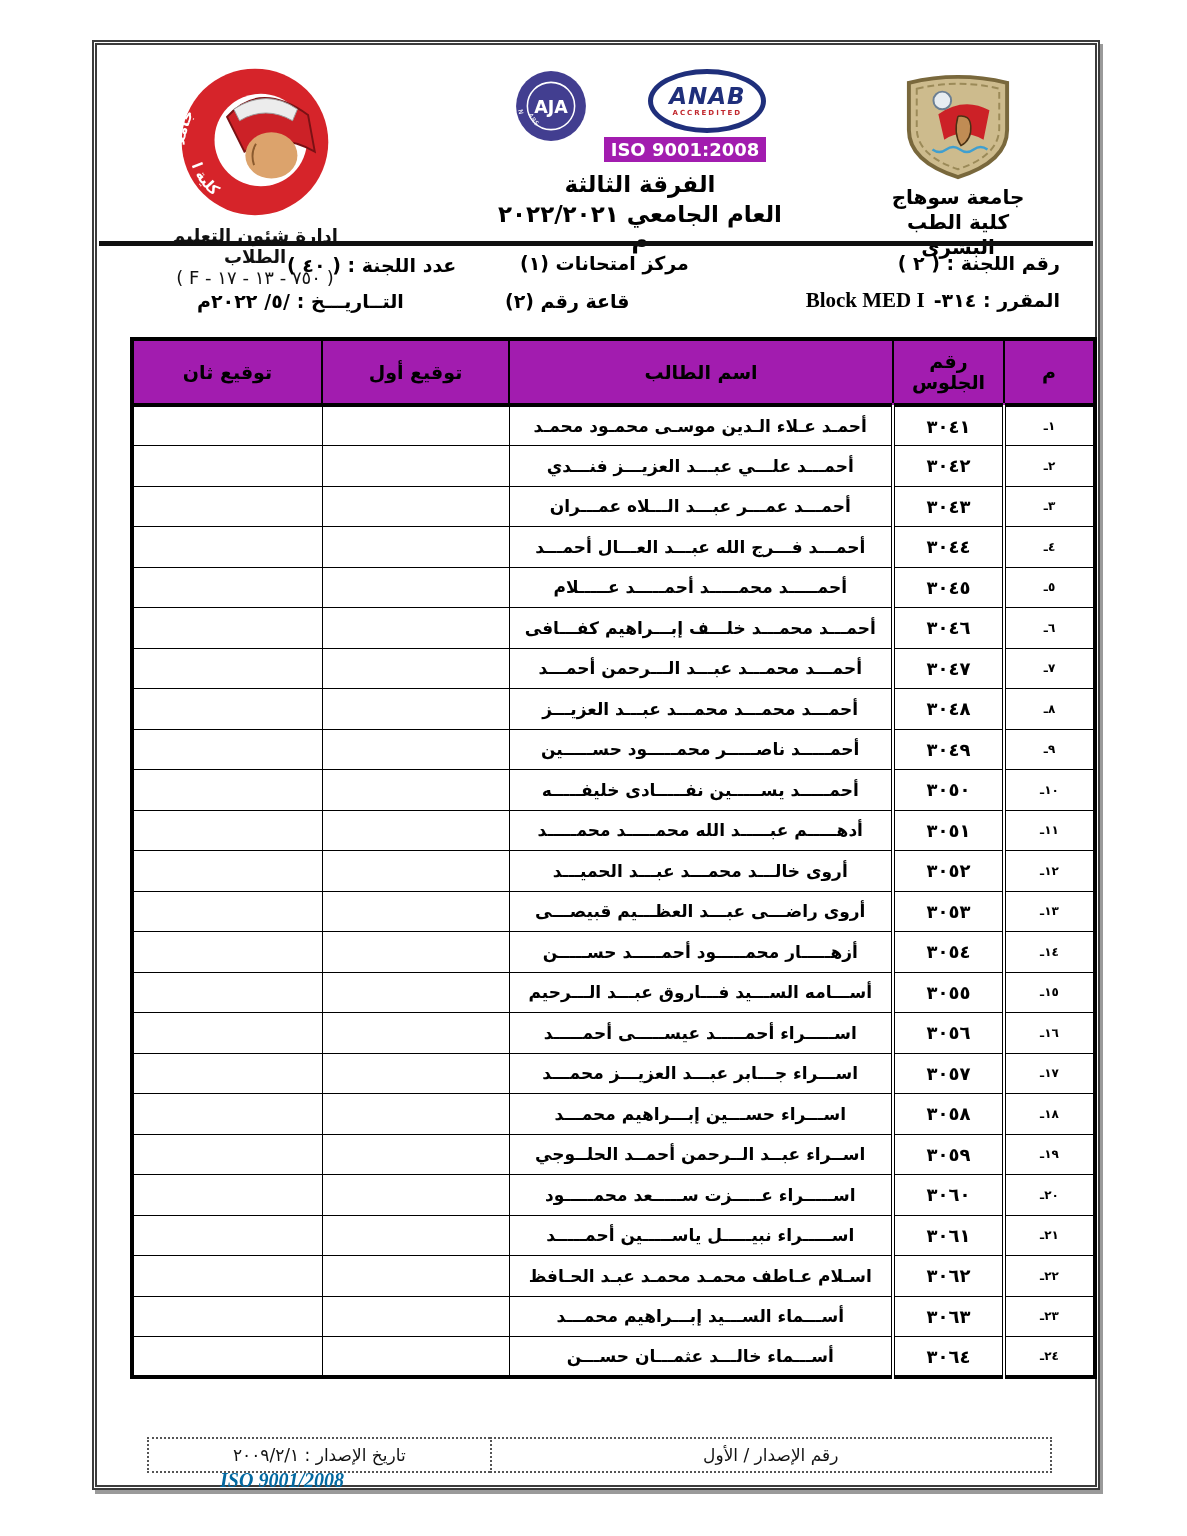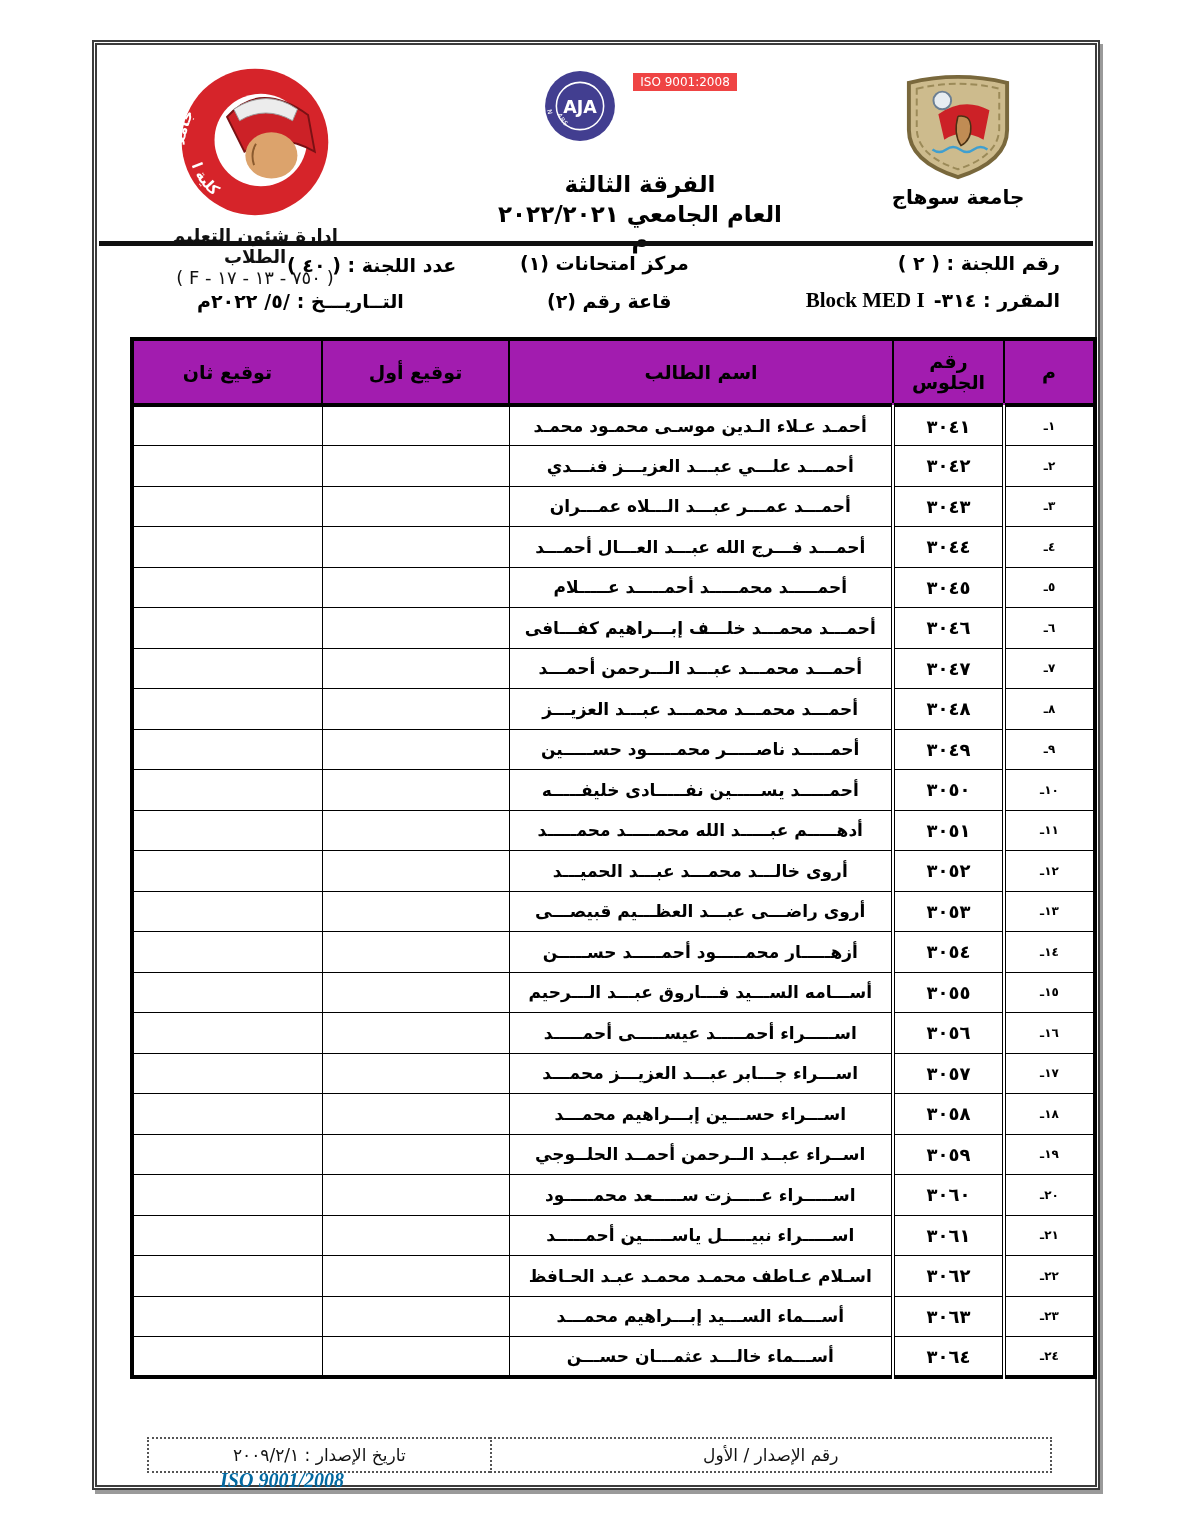--- a/index.html
+++ b/index.html
@@ -15,38 +15,38 @@
   .logo-left { position:absolute; top:14px; left:48px; width:220px; text-align:center; direction:rtl; }
   .dept-line { font-size:18px; font-weight:bold; color:#111; margin-top:0px; }
   .form-code { font-size:18px; font-weight:normal; color:#111; direction:ltr; }
 
   .center-block { position:absolute; top:24px; left:390px; width:306px; text-align:center; }
   .cert-logos { display:flex; justify-content:center; align-items:flex-start; gap:16px; height:100px; }
   .anab-oval { width:108px; height:54px; border:5px solid #1f2f7b; border-radius:50%;
                display:flex; flex-direction:column; align-items:center; justify-content:center; background:#fff; }
   .anab-word { font-style:italic; font-weight:bold; font-size:23px; color:#1f2f7b; line-height:1; letter-spacing:1px; }
   .anab-acc  { font-size:7px; font-weight:bold; color:#c1272d; letter-spacing:2px; margin-top:1px; }
-  .anab-iso  { margin:4px auto 0; background:#ef4444; color:#fff; font-weight:normal; font-size:12px;
+  .anab-iso  { margin:4px auto 0; background:#a21caf; color:#fff; font-weight:bold; font-size:18px;
                padding:2px 7px; display:inline-block; }
   .grade-title { font-size:23px; font-weight:bold; color:#000000; margin-top:2px; }
   .year-line   { font-size:23px; font-weight:bold; color:#000; margin-top:4px; }
 
   .logo-right { position:absolute; top:26px; left:773px; width:176px; text-align:center; }
   .uni-name, .fac-name { font-size:20px; font-weight:bold; color:#000; line-height:1.25; }
 
   .hdr-rule { position:absolute; top:196px; left:2px; right:2px; height:5px; background:#101010; }
 
   
   .info-item { position:absolute; font-size:19px; font-weight:bold; color:#000; white-space:nowrap; }
   .committee { top:207px; right:35px; }
   .exam-center { top:207px; left:423px; direction:rtl; }
   .count { top:209px; left:190px; direction:rtl; }
   .course { top:243px; right:35px; display:inline-flex; direction:rtl; gap:9px; align-items:baseline; }
   .course-code { font-family:"Liberation Serif", serif; font-size:21px; font-weight:bold; direction:ltr; }
-  .hall { top:245px; left:450px; direction:rtl; }
+  .hall { top:245px; left:408px; direction:rtl; }
   .date { top:245px; left:100px; display:inline-flex; direction:rtl; gap:7px; }
   .date .d-day { direction:ltr; }
 
   
   .roster { position:absolute; top:292px; left:33px; width:931px; border-collapse:collapse;
             direction:rtl; table-layout:fixed; }
   .roster th { background:#a21caf; border:2px solid #000; border-bottom:4px solid #000;
                font-size:19px; font-weight:bold; height:58px; line-height:1.1; padding:2px; }
   .roster td { border:1px solid #000; height:40.5px; padding:0 6px; box-sizing:border-box; }
   .roster { border:4px solid #000; }
@@ -94,20 +94,24 @@
           <textPath href="#arc-bot" startOffset="22%">كلية الطب</textPath>
         </text>
       </svg>
       <div class="dept-line">إدارة شئون التعليم الطلاب</div>
       <div class="form-code">( F - ٧٥٠ - ١٣ - ١٧ )</div>
     </div>
 
     <div class="center-block">
       <div class="cert-logos">
         <div>
+          <div class="anab-oval">
+            <span class="anab-word">ANAB</span>
+            <span class="anab-acc">ACCREDITED</span>
+          </div>
           <span class="anab-iso">ISO 9001:2008</span>
         </div>
         <svg width="74" height="74" viewBox="0 0 72 72">
           <defs>
             <path id="aja-top" d="M 9,42 A 28,28 0 1 1 63,42"></path>
             <path id="aja-bot" d="M 14,44 A 23,23 0 0 0 58,44"></path>
           </defs>
           <circle cx="36" cy="36" r="34" fill="#423e90"></circle>
           <circle cx="36" cy="36" r="23" fill="none" stroke="#ffffff" stroke-width="1.5"></circle>
           <text font-size="6" fill="#ffffff" letter-spacing="1" font-family="DejaVu Sans">
@@ -126,20 +130,21 @@
     <div class="logo-right">
       <svg width="118" height="110" viewBox="0 0 120 112">
         <path d="M10,12 Q60,0 110,12 L110,60 Q110,92 60,108 Q10,92 10,60 Z" fill="#cdbb8d" stroke="#79683c" stroke-width="4"></path>
         <path d="M18,18 Q60,8 102,18 L102,58 Q102,86 60,100 Q18,86 18,58 Z" fill="none" stroke="#9b8a58" stroke-width="2" stroke-dasharray="7 4"></path>
         <circle cx="44" cy="30" r="9" fill="#e7edf2" stroke="#6b7f93" stroke-width="2"></circle>
         <path d="M40,44 Q66,26 92,40 L86,70 Q64,58 46,70 Z" fill="#cc2127"></path>
         <path d="M60,46 q12,-2 13,10 q1,14 -10,20 q-8,-12 -3,-30" fill="#c08c54" stroke="#4a3114" stroke-width="1.5"></path>
         <path d="M34,80 q7,5 14,0 q7,-5 14,0 q7,5 14,0 q7,-5 14,0" stroke="#3f9fd0" stroke-width="2.5" fill="none"></path>
       </svg>
       <div class="uni-name">جامعة سوهاج</div>
+      <div class="fac-name">كلية الطب البشرى</div>
     </div>
 
     <div class="hdr-rule"></div>
 
     <span class="info-item committee">رقم اللجنة : ( ٢ )</span>
     <span class="info-item exam-center">مركز امتحانات (١)</span>
     <span class="info-item count">عدد اللجنة : ( ٤٠ )</span>
 
     <span class="info-item course">
       <span>المقرر : ٣١٤-</span>

